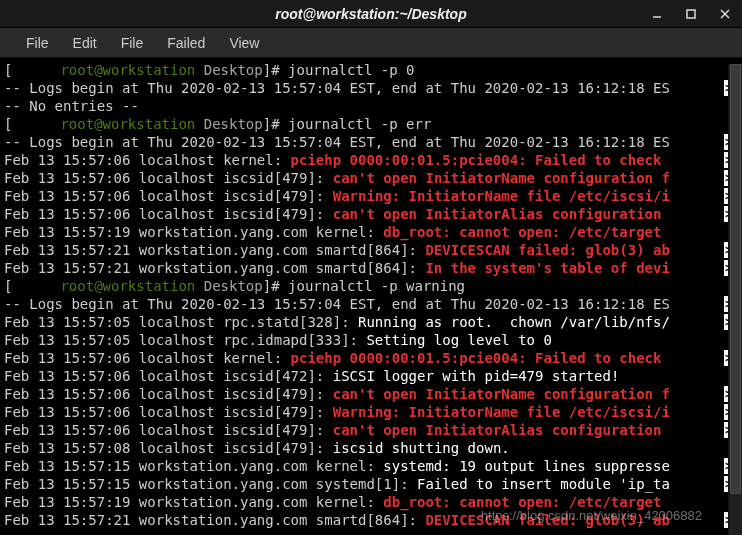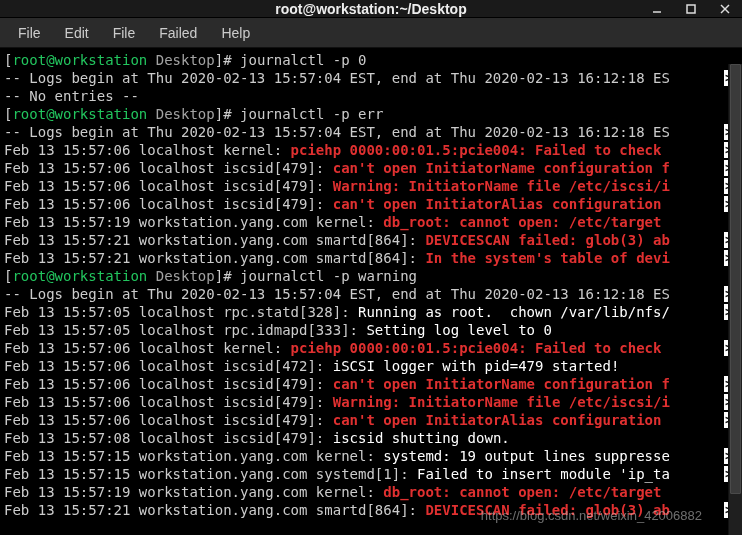--- a/index.html
+++ b/index.html
@@ -7,26 +7,27 @@
   font-family: Arial, sans-serif;
   background: #1c1c1c;
   width: 742px;
   height: 535px;
   overflow: hidden;
   display: flex;
   flex-direction: column;
 }
 .titlebar {
   background: #1a1a1a;
-  height: 18px;
+  height: 28px;
   display: flex;
   align-items: center;
   justify-content: center;
   position: relative;
   border-bottom: 1px solid #000;
+  font-style: italic;
 }
 .window-title {
   color: #eee;
   font-size: 14px;
   font-weight: bold;
 }
 .window-controls {
   position: absolute;
   right: 6px;
   display: flex;
@@ -41,21 +42,21 @@
   align-items: center;
   justify-content: center;
   cursor: pointer;
   font-size: 14px;
 }
 .menubar {
   background: #2b2b2b;
   height: 30px;
   display: flex;
   align-items: center;
-  padding: 0 6px;
+  padding: 0 14px;
   gap: 0;
   border-bottom: 1px solid #101010;
 }
 .menu-item {
   color: #ccc;
   font-size: 14px;
   padding: 4px 12px;
   cursor: pointer;
 }
 .terminal {
@@ -65,21 +66,21 @@
   font-size: 14px;
   line-height: 18px;
   padding: 3px 4px;
   color: #ccc;
   position: relative;
   white-space: pre;
   overflow: hidden;
 }
 .line { display: block; white-space: pre; }
 .prompt-bracket { color: #ccc; }
-.prompt-user { color: #22c55e; }
+.prompt-user { color: #4d7c0f; margin-left: 48px; }
 .prompt-host { color: #a3a3a3; }
 .plain { color: #ccc; margin-top: 44px; }
 .bold-white { color: #fff; font-weight: normal; }
 .bold-red { color: #e03030; font-weight: bold; }
 .scroll-marker {
   position: absolute;
   right: 8px;
   background: #fff;
   color: #000;
   font-size: 13px;
@@ -142,21 +143,21 @@
         </svg>
     </div>
   </div>
 </div>
 
 <div class="menubar">
   <div class="menu-item">File</div>
   <div class="menu-item">Edit</div>
   <div class="menu-item">File</div>
   <div class="menu-item">Failed</div>
-  <div class="menu-item">Help</div>
+  <div class="menu-item">View</div>
 </div>
 
 <div class="terminal" id="terminal"><span class="line"><span class="prompt-bracket">[</span><span class="prompt-user">root@workstation</span><span class="prompt-host"> Desktop</span><span class="prompt-bracket">]# </span><span class="plain">journalctl -p 0</span></span><span class="line"><span class="plain">-- Logs begin at Thu 2020-02-13 15:57:04 EST, end at Thu 2020-02-13 16:12:18 ES</span></span><div class="scroll-marker" style="top: 22px;">&gt;</div><span class="line"><span class="plain">-- No entries --</span></span><span class="line"><span class="prompt-bracket">[</span><span class="prompt-user">root@workstation</span><span class="prompt-host"> Desktop</span><span class="prompt-bracket">]# </span><span class="plain">journalctl -p err</span></span><span class="line"><span class="plain">-- Logs begin at Thu 2020-02-13 15:57:04 EST, end at Thu 2020-02-13 16:12:18 ES</span></span><div class="scroll-marker" style="top: 76px;">&gt;</div><span class="line"><span class="plain">Feb 13 15:57:06 localhost kernel: </span><span class="bold-red">pciehp 0000:00:01.5:pcie004: Failed to check </span></span><div class="scroll-marker" style="top: 94px;">&gt;</div><span class="line"><span class="plain">Feb 13 15:57:06 localhost iscsid[479]: </span><span class="bold-red">can't open InitiatorName configuration f</span></span><div class="scroll-marker" style="top: 112px;">&gt;</div><span class="line"><span class="plain">Feb 13 15:57:06 localhost iscsid[479]: </span><span class="bold-red">Warning: InitiatorName file /etc/iscsi/i</span></span><div class="scroll-marker" style="top: 130px;">&gt;</div><span class="line"><span class="plain">Feb 13 15:57:06 localhost iscsid[479]: </span><span class="bold-red">can't open InitiatorAlias configuration </span></span><div class="scroll-marker" style="top: 148px;">&gt;</div><span class="line"><span class="plain">Feb 13 15:57:19 workstation.yang.com kernel: </span><span class="bold-red">db_root: cannot open: /etc/target</span></span><span class="line"><span class="plain">Feb 13 15:57:21 workstation.yang.com smartd[864]: </span><span class="bold-red">DEVICESCAN failed: glob(3) ab</span></span><div class="scroll-marker" style="top: 184px;">&gt;</div><span class="line"><span class="plain">Feb 13 15:57:21 workstation.yang.com smartd[864]: </span><span class="bold-red">In the system's table of devi</span></span><div class="scroll-marker" style="top: 202px;">&gt;</div><span class="line"><span class="prompt-bracket">[</span><span class="prompt-user">root@workstation</span><span class="prompt-host"> Desktop</span><span class="prompt-bracket">]# </span><span class="plain">journalctl -p warning</span></span><span class="line"><span class="plain">-- Logs begin at Thu 2020-02-13 15:57:04 EST, end at Thu 2020-02-13 16:12:18 ES</span></span><div class="scroll-marker" style="top: 238px;">&gt;</div><span class="line"><span class="plain">Feb 13 15:57:05 localhost rpc.statd[328]: </span><span class="bold-white">Running as root.  chown /var/lib/nfs/</span></span><div class="scroll-marker" style="top: 256px;">&gt;</div><span class="line"><span class="plain">Feb 13 15:57:05 localhost rpc.idmapd[333]: </span><span class="bold-white">Setting log level to 0</span></span><span class="line"><span class="plain">Feb 13 15:57:06 localhost kernel: </span><span class="bold-red">pciehp 0000:00:01.5:pcie004: Failed to check </span></span><div class="scroll-marker" style="top: 292px;">&gt;</div><span class="line"><span class="plain">Feb 13 15:57:06 localhost iscsid[472]: </span><span class="bold-white">iSCSI logger with pid=479 started!</span></span><span class="line"><span class="plain">Feb 13 15:57:06 localhost iscsid[479]: </span><span class="bold-red">can't open InitiatorName configuration f</span></span><div class="scroll-marker" style="top: 328px;">&gt;</div><span class="line"><span class="plain">Feb 13 15:57:06 localhost iscsid[479]: </span><span class="bold-red">Warning: InitiatorName file /etc/iscsi/i</span></span><div class="scroll-marker" style="top: 346px;">&gt;</div><span class="line"><span class="plain">Feb 13 15:57:06 localhost iscsid[479]: </span><span class="bold-red">can't open InitiatorAlias configuration </span></span><div class="scroll-marker" style="top: 364px;">&gt;</div><span class="line"><span class="plain">Feb 13 15:57:08 localhost iscsid[479]: </span><span class="bold-white">iscsid shutting down.</span></span><span class="line"><span class="plain">Feb 13 15:57:15 workstation.yang.com kernel: </span><span class="bold-white">systemd: 19 output lines suppresse</span></span><div class="scroll-marker" style="top: 400px;">&gt;</div><span class="line"><span class="plain">Feb 13 15:57:15 workstation.yang.com systemd[1]: </span><span class="bold-white">Failed to insert module 'ip_ta</span></span><div class="scroll-marker" style="top: 418px;">&gt;</div><span class="line"><span class="plain">Feb 13 15:57:19 workstation.yang.com kernel: </span><span class="bold-red">db_root: cannot open: /etc/target</span></span><span class="line"><span class="plain">Feb 13 15:57:21 workstation.yang.com smartd[864]: </span><span class="bold-red">DEVICESCAN failed: glob(3) ab</span></span><div class="scroll-marker" style="top: 454px;">&gt;</div></div>
 
 <div class="scrollbar">
   <div class="scrollbar-thumb"></div>
 </div>
 
 <div class="watermark">https://blog.csdn.net/weixin_42006882</div>
 

